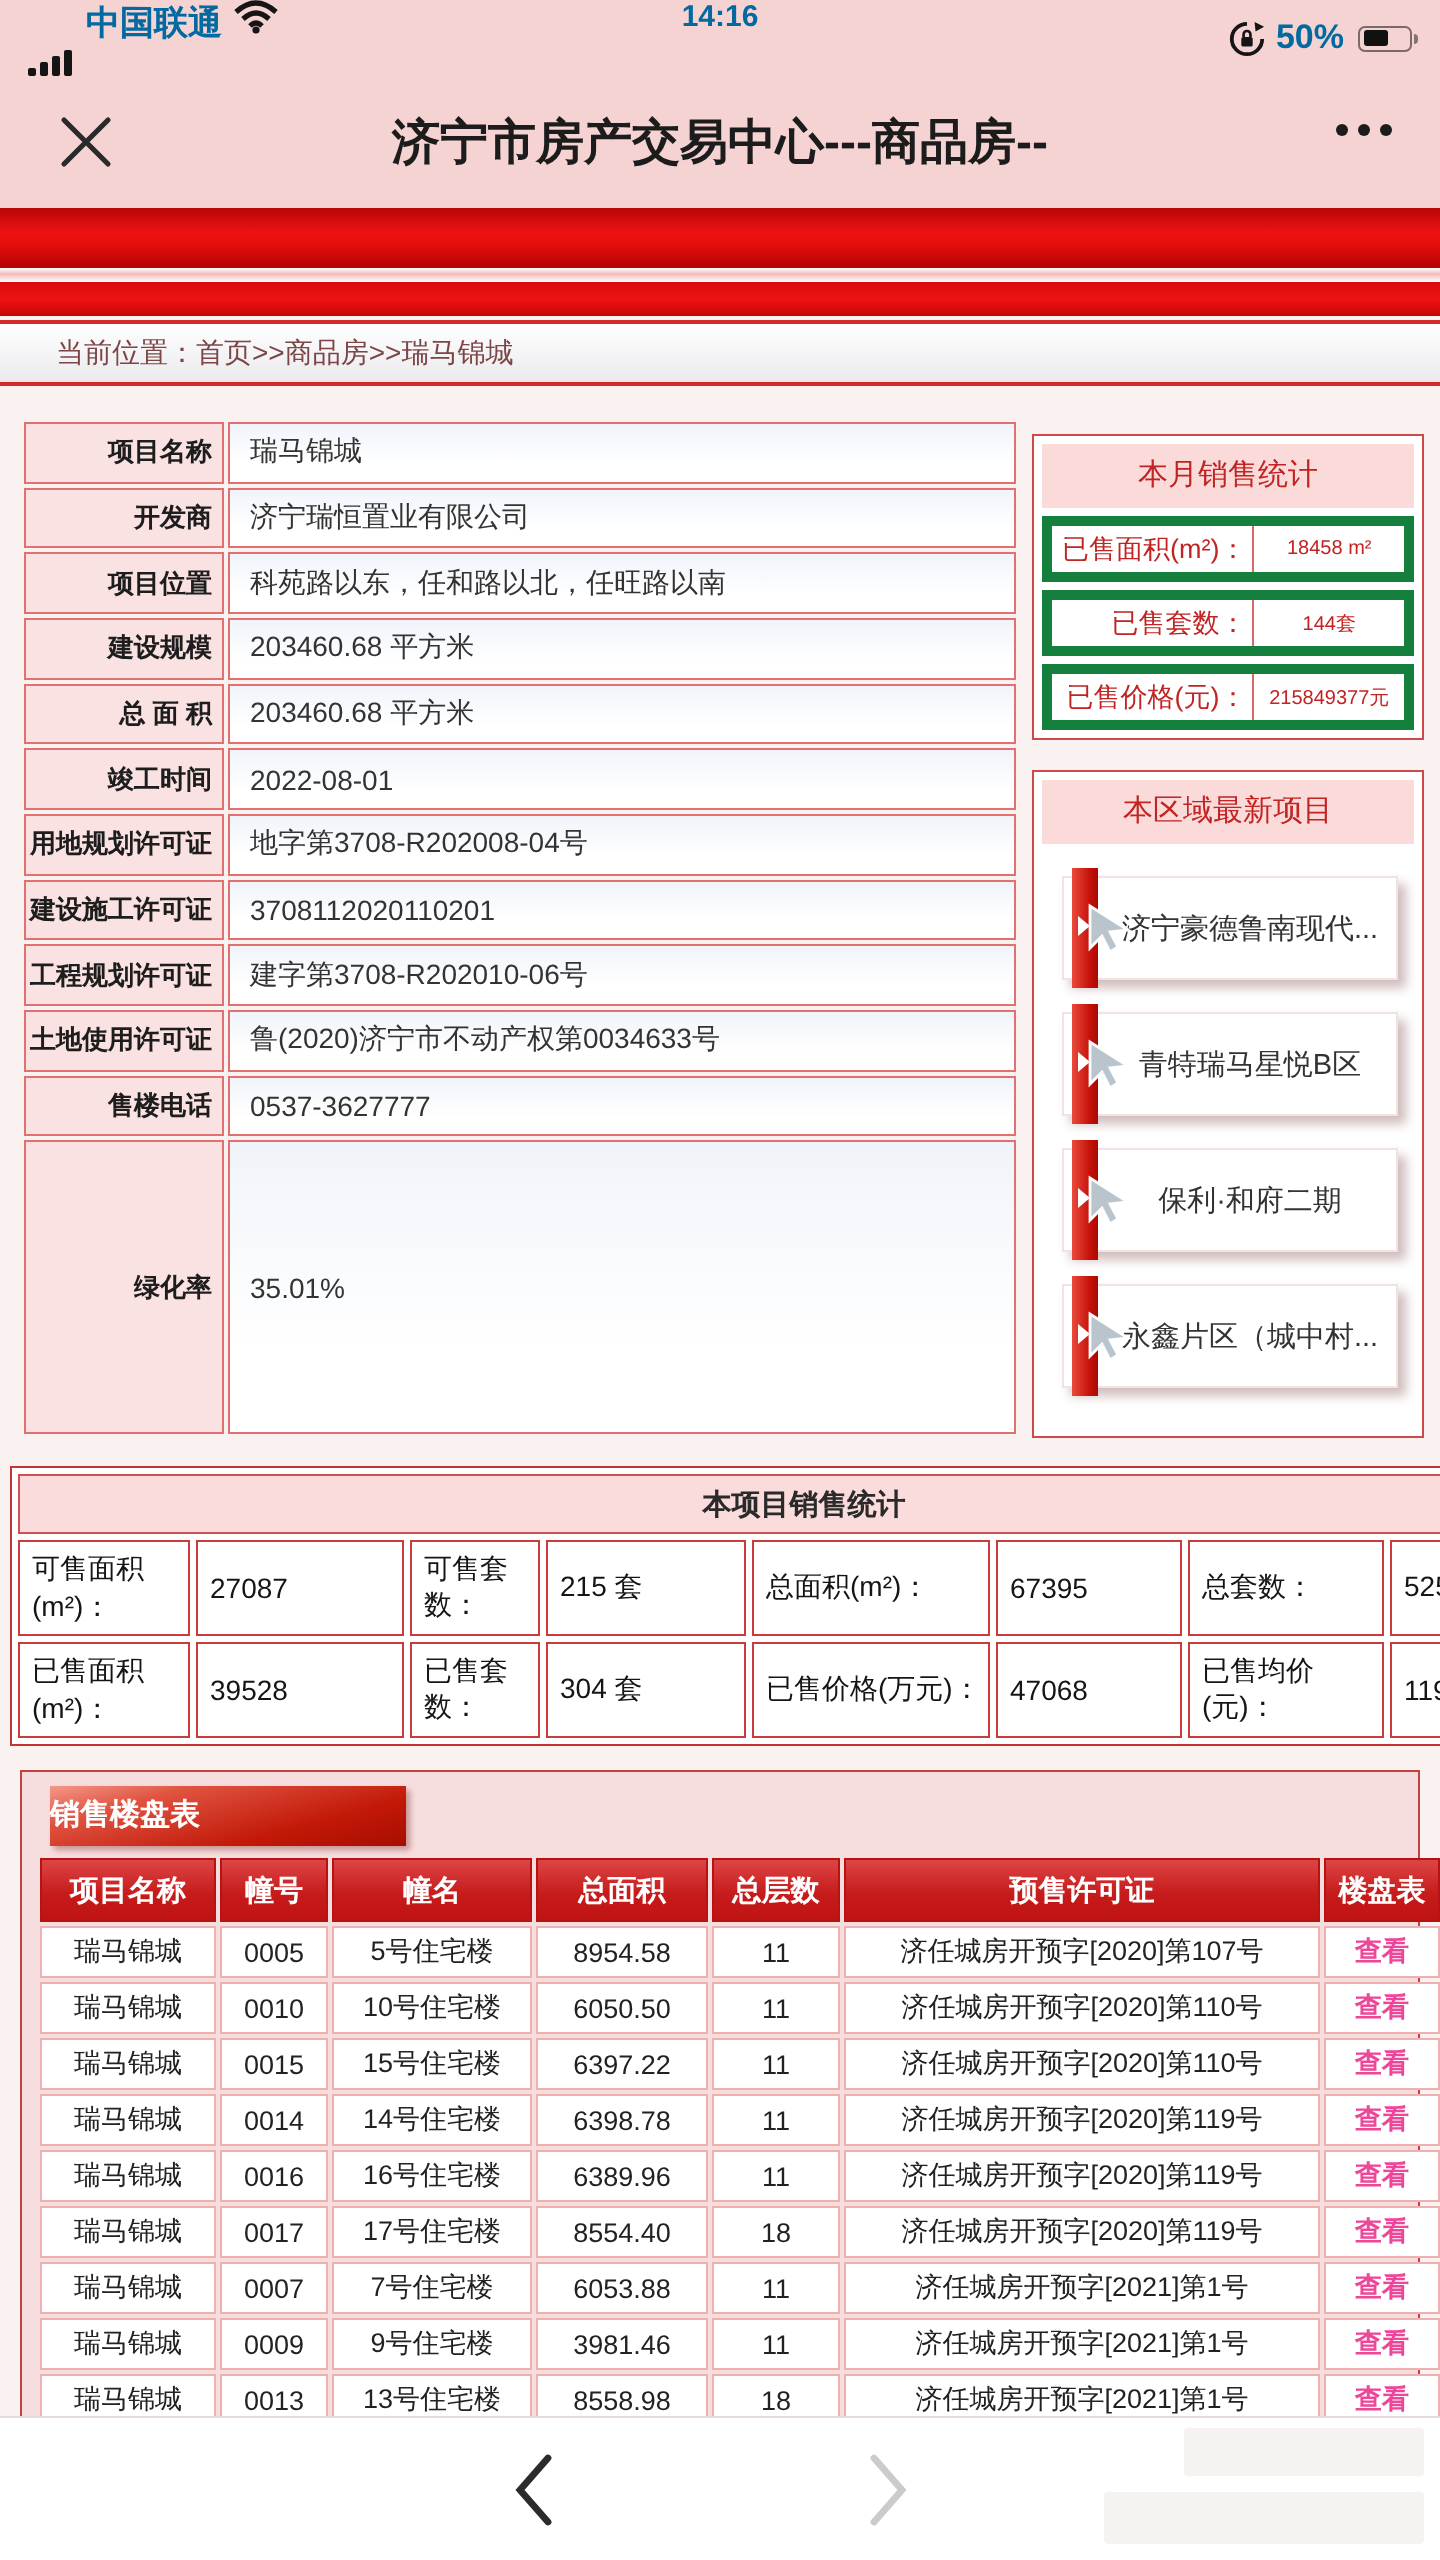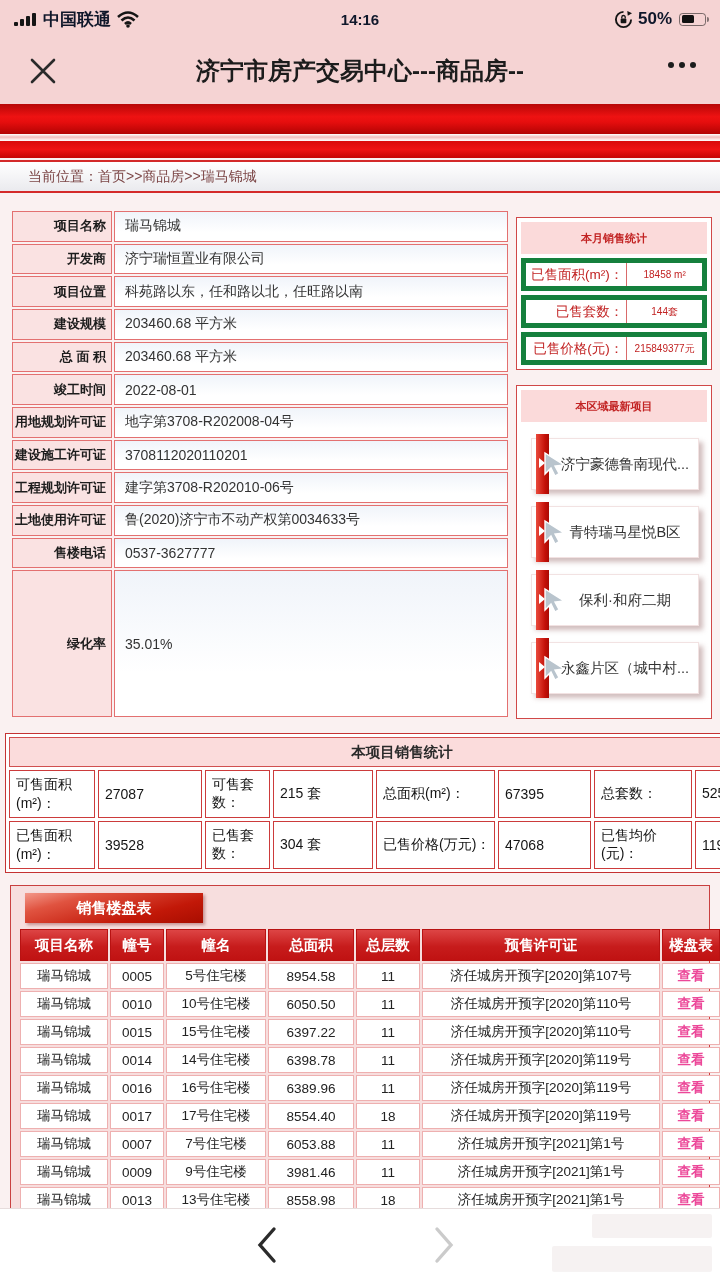--- a/index.html
+++ b/index.html
@@ -2,21 +2,21 @@
 <html><head>
 <meta charset="utf-8">
 <style>
   * { margin:0; padding:0; box-sizing:border-box; }
   html,body { width:720px; height:1280px; overflow:hidden; }
   body {
     font-family:"Liberation Sans","DejaVu Sans",sans-serif;
     background:#faf1f1; color:#222; position:relative;
   }
   
-  .status-bar{height:38px;background:#f5d3d3;display:flex;align-items:center;padding:0 14px;position:relative;font-size:17px;font-weight:bold;color:#0f172a;}
+  .status-bar{height:38px;background:#f5d3d3;display:flex;padding:0 14px;position:relative;font-size:17px;font-weight:bold;color:#0369a1;}
   .sig{display:flex;align-items:flex-end;gap:2px;margin-right:7px;}
   .sig i{display:block;width:4px;background:#151515;border-radius:1px;}
   .sig i:nth-child(1){height:4px;}.sig i:nth-child(2){height:7px;}.sig i:nth-child(3){height:10px;}.sig i:nth-child(4){height:13px;}
   .sb-time{position:absolute;left:0;right:0;text-align:center;font-size:15px;}
   .sb-right{margin-left:auto;display:flex;align-items:center;gap:5px;}
   .batt{width:27px;height:13px;border:1.5px solid rgba(20,20,20,.55);border-radius:3.5px;position:relative;margin-left:2px;}
   .batt i{position:absolute;left:1.5px;top:1.5px;bottom:1.5px;width:50%;background:#111;border-radius:1.5px;}
   .batt::after{content:"";position:absolute;right:-4px;top:3.5px;width:2.5px;height:5px;background:rgba(20,20,20,.5);border-radius:0 2px 2px 0;}
   
   .app-header{height:66px;background:#f5d3d3;position:relative;display:flex;align-items:center;}
@@ -39,38 +39,38 @@
   
   .info-table{width:500px;border-collapse:separate;border-spacing:2px;}
   .info-table td{border:1px solid #e37070;height:27px;}
   .info-table td.lbl{width:98px;background:#fae2e2;font-weight:bold;font-size:13px;color:#1d1d1d;text-align:right;padding:0 5px 0 2px;white-space:nowrap;}
   .info-table td.val{background:linear-gradient(180deg,#f0f4fa 0%,#ffffff 70%);font-size:14px;color:#333;padding-left:10px;}
   .info-table tr.tall td{height:130px;margin-top:20px;}
   
   .side{width:196px;margin-left:6px;}
   .side-box{border:1px solid #d04848;padding:4px;background:#fff;margin-top:8px;}
   .side-box.second{margin-top:15px;}
-  .side-head{background:#fbdada;color:#c22323;font-weight:bold;font-size:11px;text-align:center;line-height:32px;height:32px;}
+  .side-head{background:#fbdada;color:#c22323;font-weight:normal;font-size:15px;text-align:center;line-height:32px;height:32px;}
   .stat-row{display:flex;border:5px solid #15803d;margin-top:4px;height:33px;align-items:stretch;color:#c22323;font-size:13.5px;}
   .stat-row .lb{flex:1.3;border-right:1px solid #d96a6a;display:flex;align-items:center;justify-content:flex-end;padding-right:3px;}
   .stat-row .vl{flex:1;display:flex;align-items:center;justify-content:center;font-size:10px;}
   .proj-list{padding:6px 2px 4px 2px;}
   .proj-card{position:relative;height:52px;margin:10px 6px 16px 8px;background:#fff;border:1px solid #f2e2e2;box-shadow:4px 4px 5px rgba(140,90,90,.4);display:flex;align-items:center;justify-content:center;font-size:14.5px;color:#333;padding-left:20px;cursor:pointer;}
   .proj-bar{position:absolute;left:4px;top:-5px;height:calc(100% + 10px);width:13px;background:linear-gradient(90deg,#ea4a3c 0%,#c41008 70%,#a80b04 100%);}
   .proj-bar::after{content:"";position:absolute;left:3px;top:24px;border-left:6px solid #fff;border-top:5px solid transparent;border-bottom:5px solid transparent;}
   .cursor-ico{position:absolute;left:9px;top:11px;width:28px;height:28px;}
   
   .project-stats{margin:14px 0 0 5px;}
   .ps-table{width:794px;table-layout:fixed;border-collapse:separate;border-spacing:3px;border:1px solid #c53333;background:#fff;}
   .ps-table th{background:#fbdcdc;border:1px solid #d05050;font-size:14.5px;font-weight:600;color:#2a2a2a;height:30px;}
   .ps-table td{border:1px solid #cc3b3b;background:#fff;height:48px;font-size:14px;color:#151515;padding-left:6px;}
   .ps-table td:first-child{white-space:pre-line;line-height:1.35;}
   
   .building-section{margin:12px 10px 0;border:1px solid #c94040;background:#f7dede;}
-  .tab{width:178px;height:30px;margin:7px 0 4px 14px;background:linear-gradient(165deg,#f3988a 0%,#e05340 25%,#c21808 70%,#a80d00 100%);color:#fff;font-weight:bold;font-size:15px;line-height:30px;text-align:center;box-shadow:2px 2px 3px rgba(110,10,10,.35);cursor:pointer;}
+  .tab{width:178px;height:30px;margin:7px 0 4px 14px;background:linear-gradient(165deg,#f3988a 0%,#e05340 25%,#c21808 70%,#a80d00 100%);color:#fff;font-weight:bold;font-size:15px;line-height:30px;text-align:left;box-shadow:2px 2px 3px rgba(110,10,10,.35);cursor:pointer;}
   .bt{width:calc(100% - 14px);margin:0 7px;table-layout:fixed;border-collapse:separate;border-spacing:2px;}
   .bt th{background:linear-gradient(180deg,#dd4545 0%,#c71c1c 55%,#c01212 100%);color:#fff;font-size:14.5px;font-weight:bold;height:32px;border:1px solid #b81212;}
   .bt td{background:#fff;border:1px solid #eeb0b0;height:26px;font-size:13.5px;color:#222;text-align:center;}
   .bt a{color:#ec4899;font-weight:bold;text-decoration:none;cursor:pointer;}
   .pager{height:42px;display:flex;align-items:center;justify-content:center;gap:11px;font-size:19px;color:#111;}
   .pager span{cursor:pointer;}
   .pager .cur{color:#e60000;font-weight:bold;}
   
   .bottom-nav{position:absolute;left:0;bottom:0;width:720px;height:72px;background:#fff;border-top:1px solid #e6dcdc;}
   .nav-back{position:absolute;left:255px;top:16px;cursor:pointer;}

